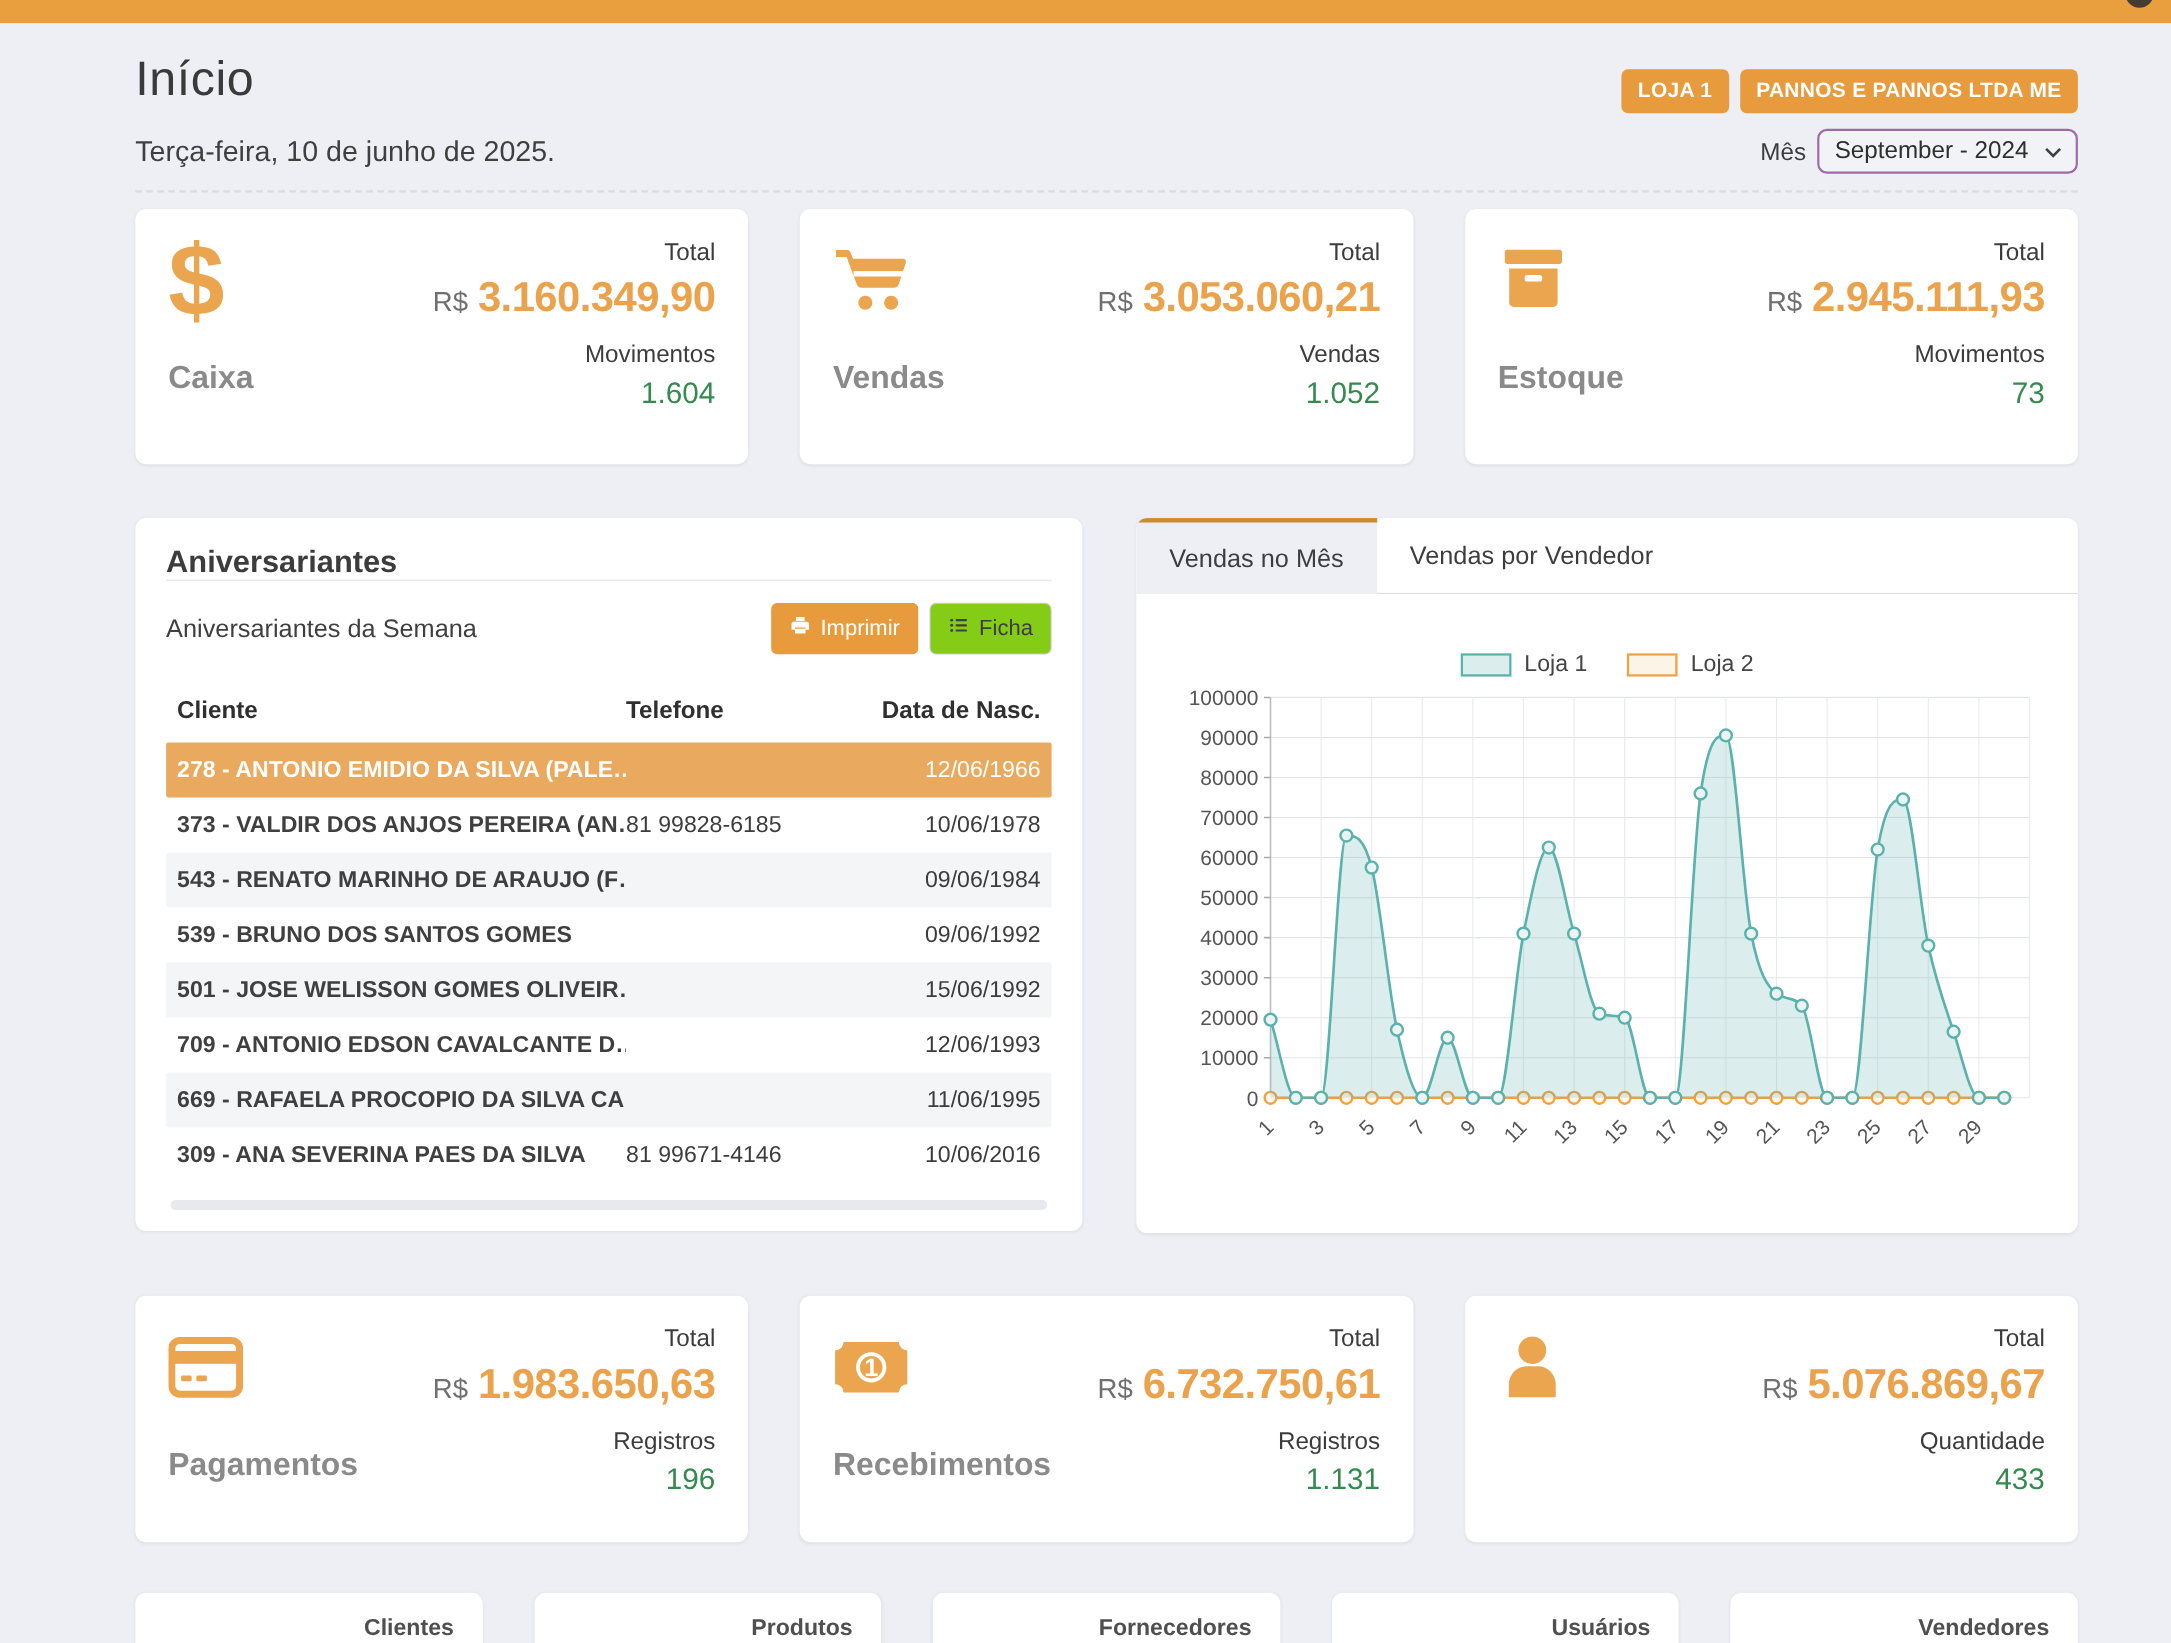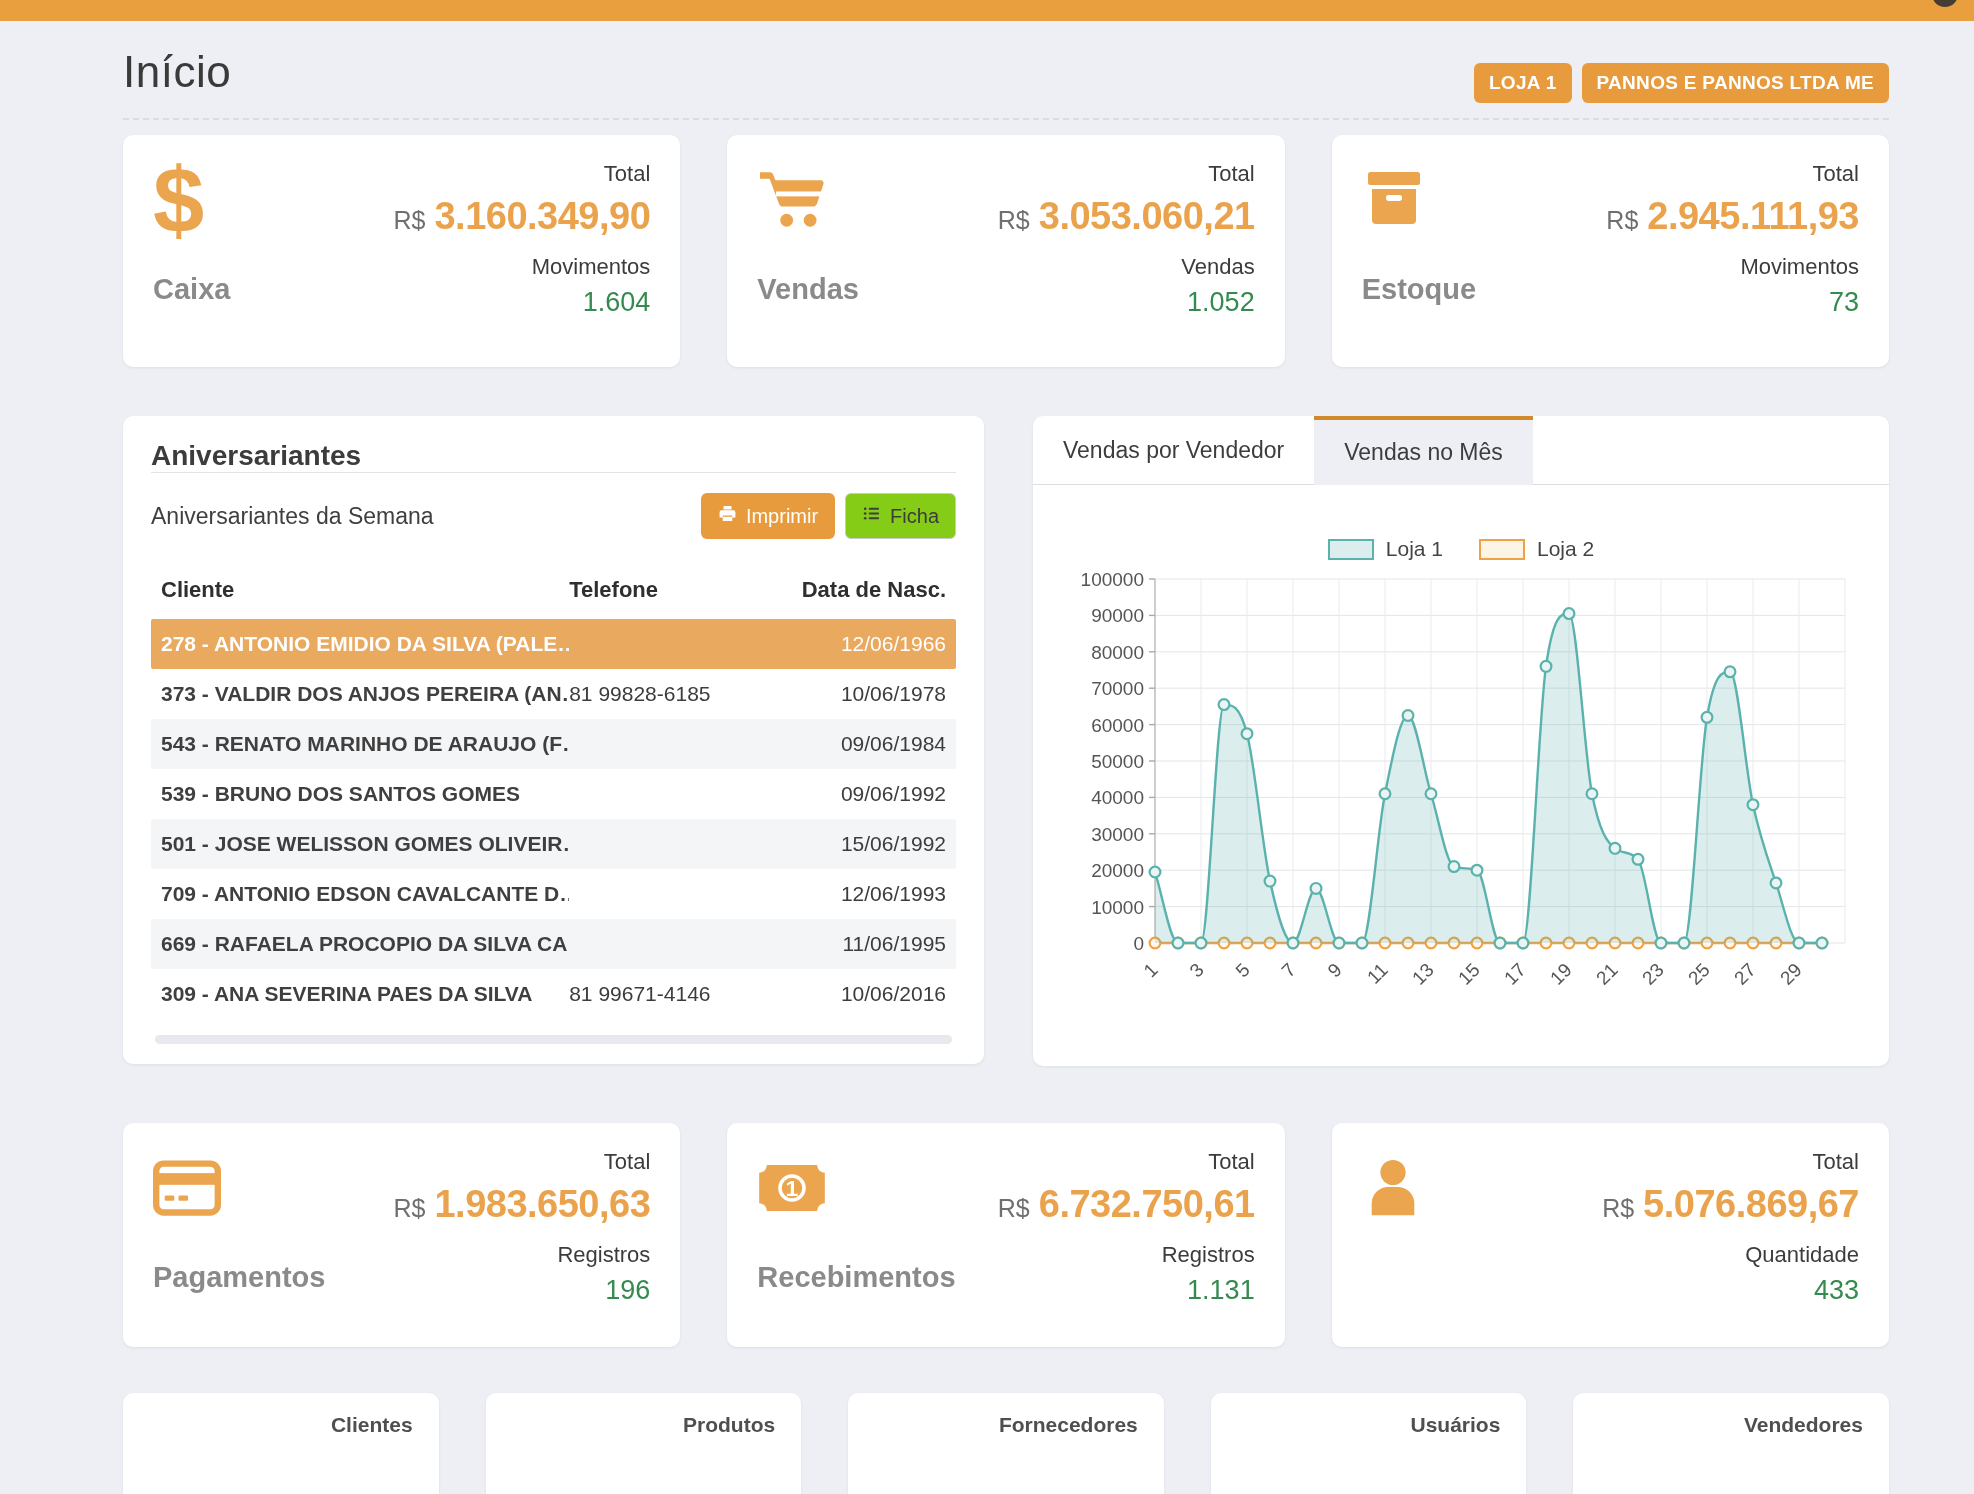--- a/index.html
+++ b/index.html
@@ -89,20 +89,34 @@
 <div class="content">
 
   <div class="header-row">
     <div class="page-title">Início</div>
     <div class="badges">
       <div class="badge">LOJA 1</div>
       <div class="badge">PANNOS E PANNOS LTDA ME</div>
     </div>
   </div>
 
+  <div class="subheader-row">
+    <div class="date-text">Terça-feira, 10 de junho de 2025.</div>
+    <div class="month-wrap">
+      <span class="month-label">Mês</span>
+      <div class="month-select">
+        <span>September - 2024</span>
+        <span>
+          <svg viewBox="0 0 16 10" width="17" height="11">
+              <polyline points="2,2 8,8 14,2" fill="none" stroke="#3f3f3f" stroke-width="2.2"></polyline>
+            </svg>
+        </span>
+      </div>
+    </div>
+  </div>
 
   <div class="dashed-divider"></div>
 
   <div class="cards-row row1" id="stat-row-1">
       <div class="stat-card">
         <div class="stat-left">
           <div class="stat-icon">
             <span class="dollar-glyph">$</span>
           </div>
           <div class="stat-label">Caixa</div>
@@ -239,22 +253,22 @@
               <div class="c2">81 99671-4146</div>
               <div class="c3">10/06/2016</div>
             </div>
           </div>
       </div>
       <div class="hscroll"></div>
     </div>
 
     <div class="panel chart-panel">
       <div class="tabs">
+        <div class="tab active">Vendas no Mês</div>
         <div class="tab">Vendas por Vendedor</div>
-        <div class="tab active">Vendas no Mês</div>
       </div>
       <div class="legend" id="chart-legend">
           <div class="legend-item">
             <span class="legend-box" style="border-color:#5bb2ad;background:rgba(91,178,173,0.22)"></span>
             <span>Loja 1</span>
           </div>
           <div class="legend-item">
             <span class="legend-box" style="border-color:#f0a143;background:rgba(240,161,67,0.12)"></span>
             <span>Loja 2</span>
           </div>

